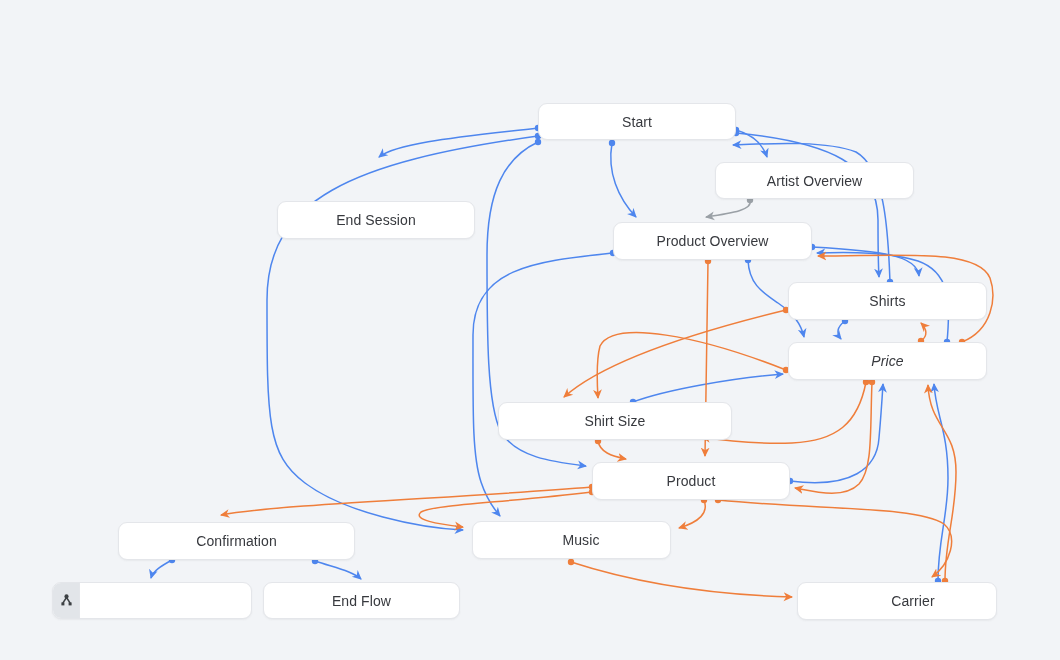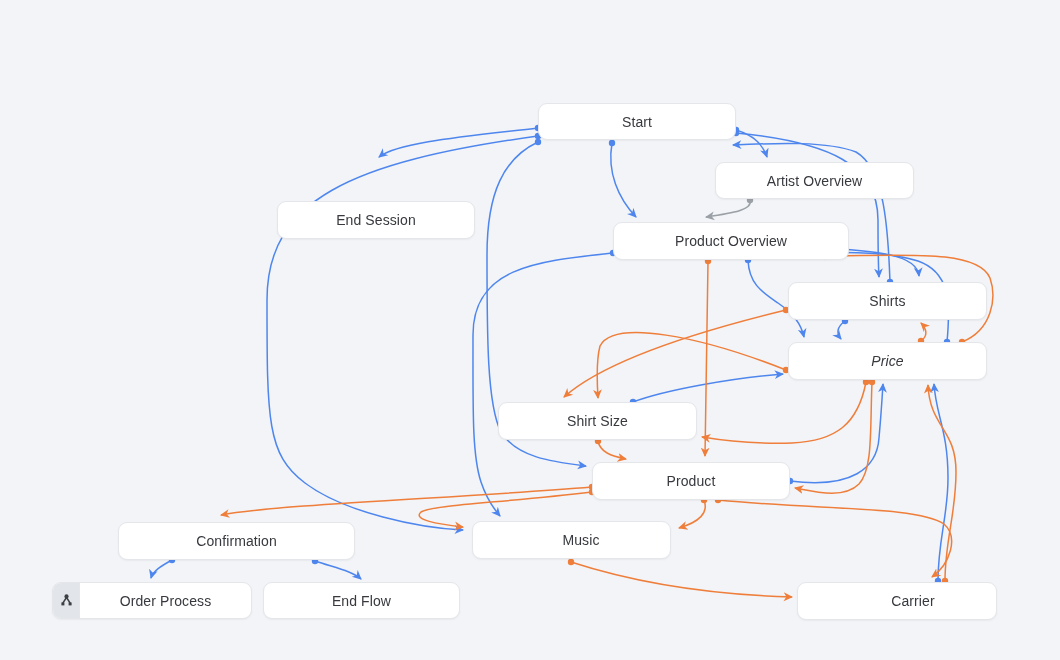--- a/index.html
+++ b/index.html
@@ -116,51 +116,50 @@
   <div id="nodes">
       <div class="node" style="left: 538px; top: 103px; width: 198px; height: 37px;">
         <div class="label">Start</div>
       </div>
       <div class="node" style="left: 277px; top: 162px; width: 198px; height: 38px; margin-top: 39px;">
         <div class="label">End Session</div>
       </div>
       <div class="node" style="left: 668px; top: 162px; width: 199px; height: 37px; margin-left: 47px;">
         <div class="label">Artist Overview</div>
       </div>
-      <div class="node" style="left: 613px; top: 222px; width: 236px; height: 38px;">
+      <div class="node" style="left: 613px; top: 222px; width: 199px; height: 38px;">
         <div class="label">Product Overview</div>
       </div>
       <div class="node" style="left: 788px; top: 282px; width: 199px; height: 38px;">
         <div class="label">Shirts</div>
       </div>
       <div class="node" style="left: 788px; top: 342px; width: 199px; height: 38px; font-style: italic;">
         <div class="label">Price</div>
       </div>
-      <div class="node" style="left: 498px; top: 402px; width: 199px; height: 38px;">
+      <div class="node" style="left: 498px; top: 402px; width: 234px; height: 38px;">
         <div class="label">Shirt Size</div>
       </div>
       <div class="node" style="left: 592px; top: 462px; width: 198px; height: 38px;">
         <div class="label">Product</div>
       </div>
       <div class="node" style="left: 118px; top: 522px; width: 237px; height: 38px;">
         <div class="label">Confirmation</div>
       </div>
       <div class="node" style="left: 472px; top: 521px; width: 199px; height: 38px; padding-left: 19px;">
         <div class="label">Music</div>
       </div>
       <div class="node" style="left: 52px; top: 582px; width: 200px; height: 37px;">
         <div class="iconbox">
           <svg width="15" height="15" viewBox="0 0 15 15">
             <circle cx="7.5" cy="3.4" r="2.1" fill="#3C4043"></circle>
             <path d="M7.5,4.5 L3.8,10.2 M7.5,4.5 L11.2,10.2" stroke="#3C4043" stroke-width="1.5" fill="none"></path>
             <rect x="2.4" y="9.4" width="3" height="3" fill="#3C4043"></rect>
             <rect x="9.6" y="9.4" width="3" height="3" fill="#3C4043"></rect>
           </svg>
         </div>
-        <div class="label">Order Process</div>
       </div>
       <div class="node" style="left: 263px; top: 582px; width: 197px; height: 37px;">
         <div class="label">End Flow</div>
       </div>
       <div class="node" style="left: 797px; top: 582px; width: 200px; height: 38px; padding-left: 32px;">
         <div class="label">Carrier</div>
       </div>
     </div>
 </div>
 

